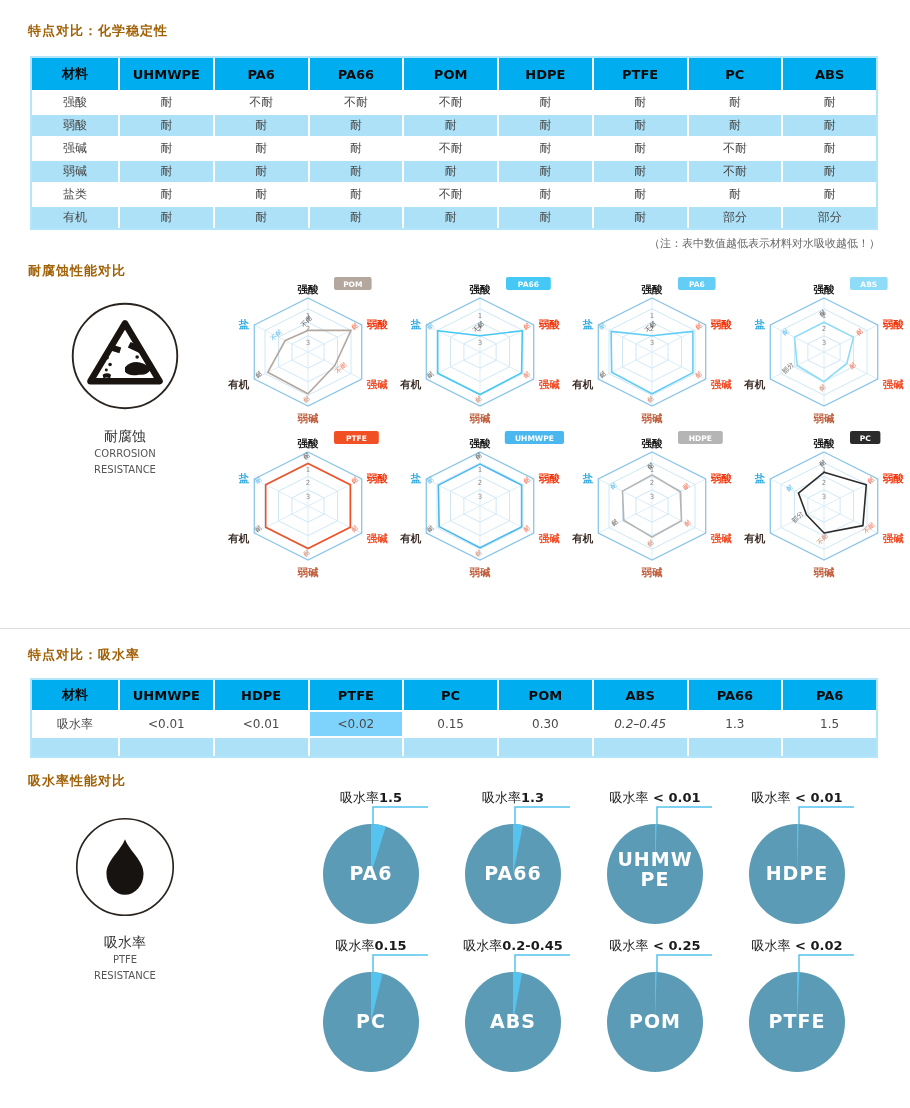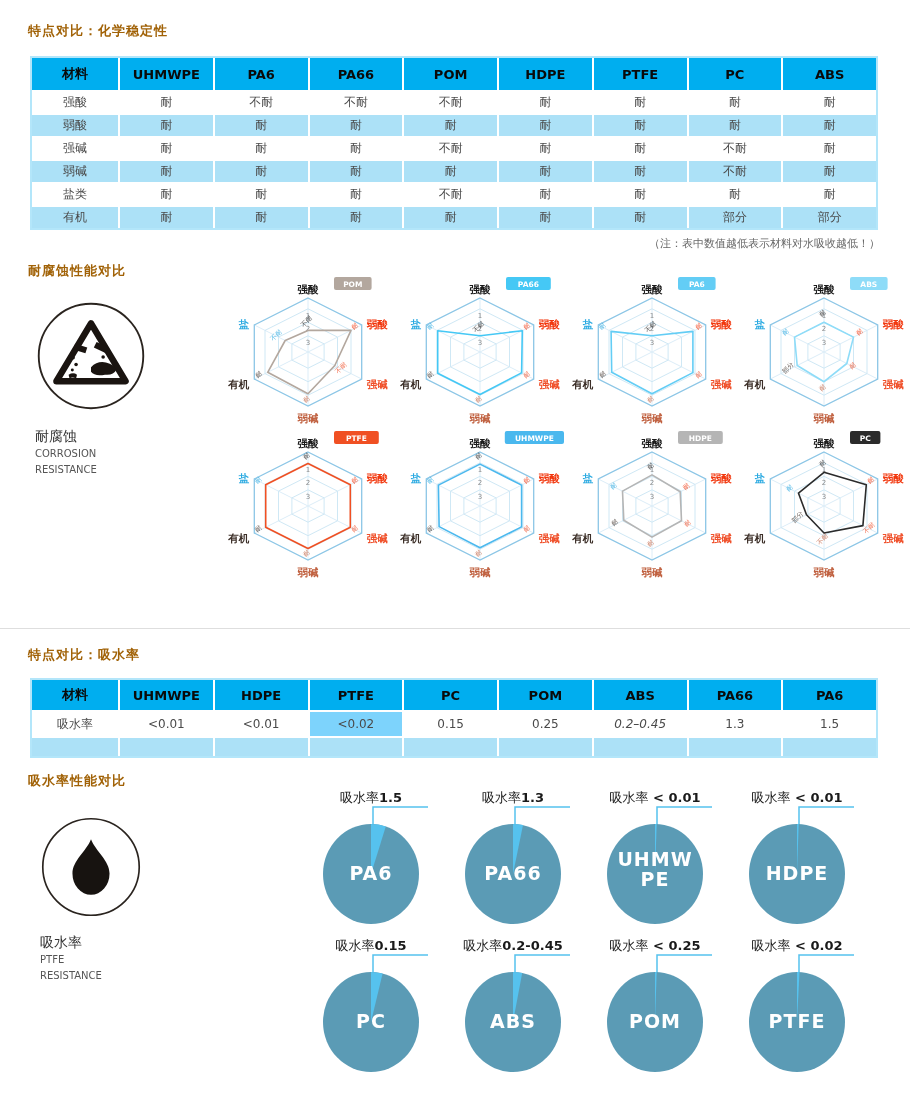--- a/index.html
+++ b/index.html
@@ -11,21 +11,21 @@
   #t2-title{top:262px}
   #t3-title{top:646px}
   #t4-title{top:772px}
   .tbl{position:absolute;left:30px;width:848px;border:2px solid #b3e6fa;background:#fff;display:grid;grid-gap:2px}
   #chem-table{top:56px}
   #water-table{top:678px}
   .tbl .cell{display:flex;align-items:center;justify-content:center;font-size:12px;color:#4a4a4a;background:#fff}
   .tbl .hcell{background:#00aeef !important;font-weight:bold;color:#0a0a0a;font-size:13px}
   #chem-note{position:absolute;right:30px;top:236px;font-size:11px;color:#666}
   .divider{position:absolute;left:0;top:628px;width:910px;border-top:1px solid #dedede}
-  .badge{position:absolute;text-align:left}
+  .badge{position:absolute;text-align:center}
   #corrosion-badge{left:35px;top:300px;width:180px}
   #water-badge{left:40px;top:816px;width:170px}
   .badge .cn{font-size:14px;color:#333;margin-top:12px}
   .badge .en{font-size:10px;color:#555;line-height:1.6}
   #radar-grid{position:absolute;left:222px;top:274px;display:grid;grid-template-columns:repeat(4,172px);grid-auto-rows:154px}
   #pie-grid{position:absolute;left:300px;top:788px;display:grid;grid-template-columns:repeat(4,142px);grid-auto-rows:148px}
   .radar-cell,.pie-cell{position:relative}
 </style>
 </head>
 <body>
@@ -374,21 +374,21 @@
       <div class="cell hcell">PC</div>
       <div class="cell hcell">POM</div>
       <div class="cell hcell">ABS</div>
       <div class="cell hcell">PA66</div>
       <div class="cell hcell">PA6</div>
       <div class="cell" style="background: rgb(255, 255, 255);">吸水率</div>
       <div class="cell" style="background: rgb(255, 255, 255);">&lt;0.01</div>
       <div class="cell" style="background: rgb(255, 255, 255);">&lt;0.01</div>
       <div class="cell" style="background: #7dd3fc;">&lt;0.02</div>
       <div class="cell" style="background: rgb(255, 255, 255);">0.15</div>
-      <div class="cell" style="background: rgb(255, 255, 255);">0.25</div>
+      <div class="cell" style="background: rgb(255, 255, 255);">0.30</div>
       <div class="cell" style="background: rgb(255, 255, 255); font-style: italic;">0.2–0.45</div>
       <div class="cell" style="background: rgb(255, 255, 255);">1.3</div>
       <div class="cell" style="background: rgb(255, 255, 255);">1.5</div>
       <div class="cell" style="background: rgb(172, 225, 247);"></div>
       <div class="cell" style="background: rgb(172, 225, 247);"></div>
       <div class="cell" style="background: rgb(172, 225, 247);"></div>
       <div class="cell" style="background: rgb(172, 225, 247);"></div>
       <div class="cell" style="background: rgb(172, 225, 247);"></div>
       <div class="cell" style="background: rgb(172, 225, 247);"></div>
       <div class="cell" style="background: rgb(172, 225, 247);"></div>

